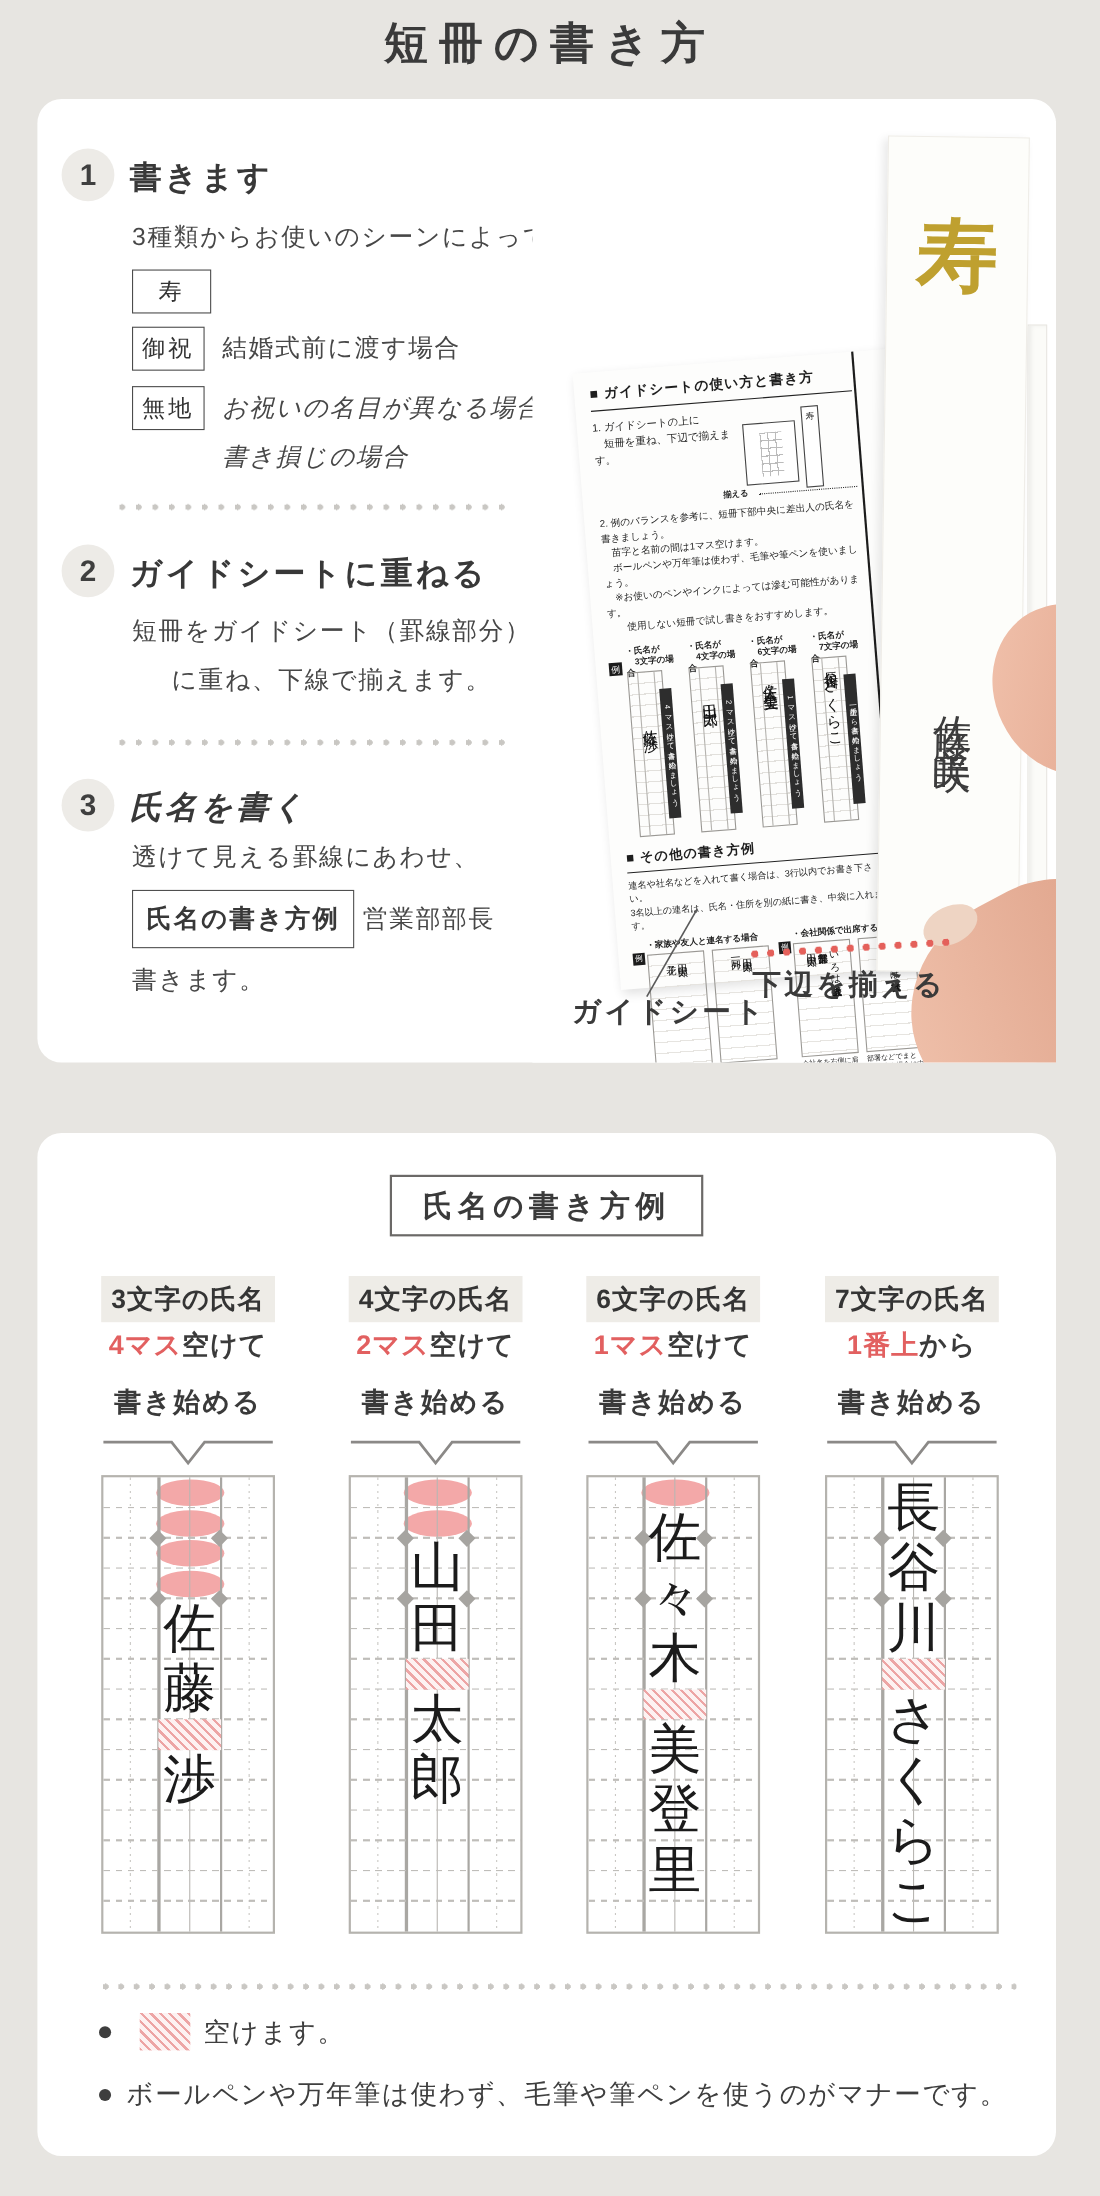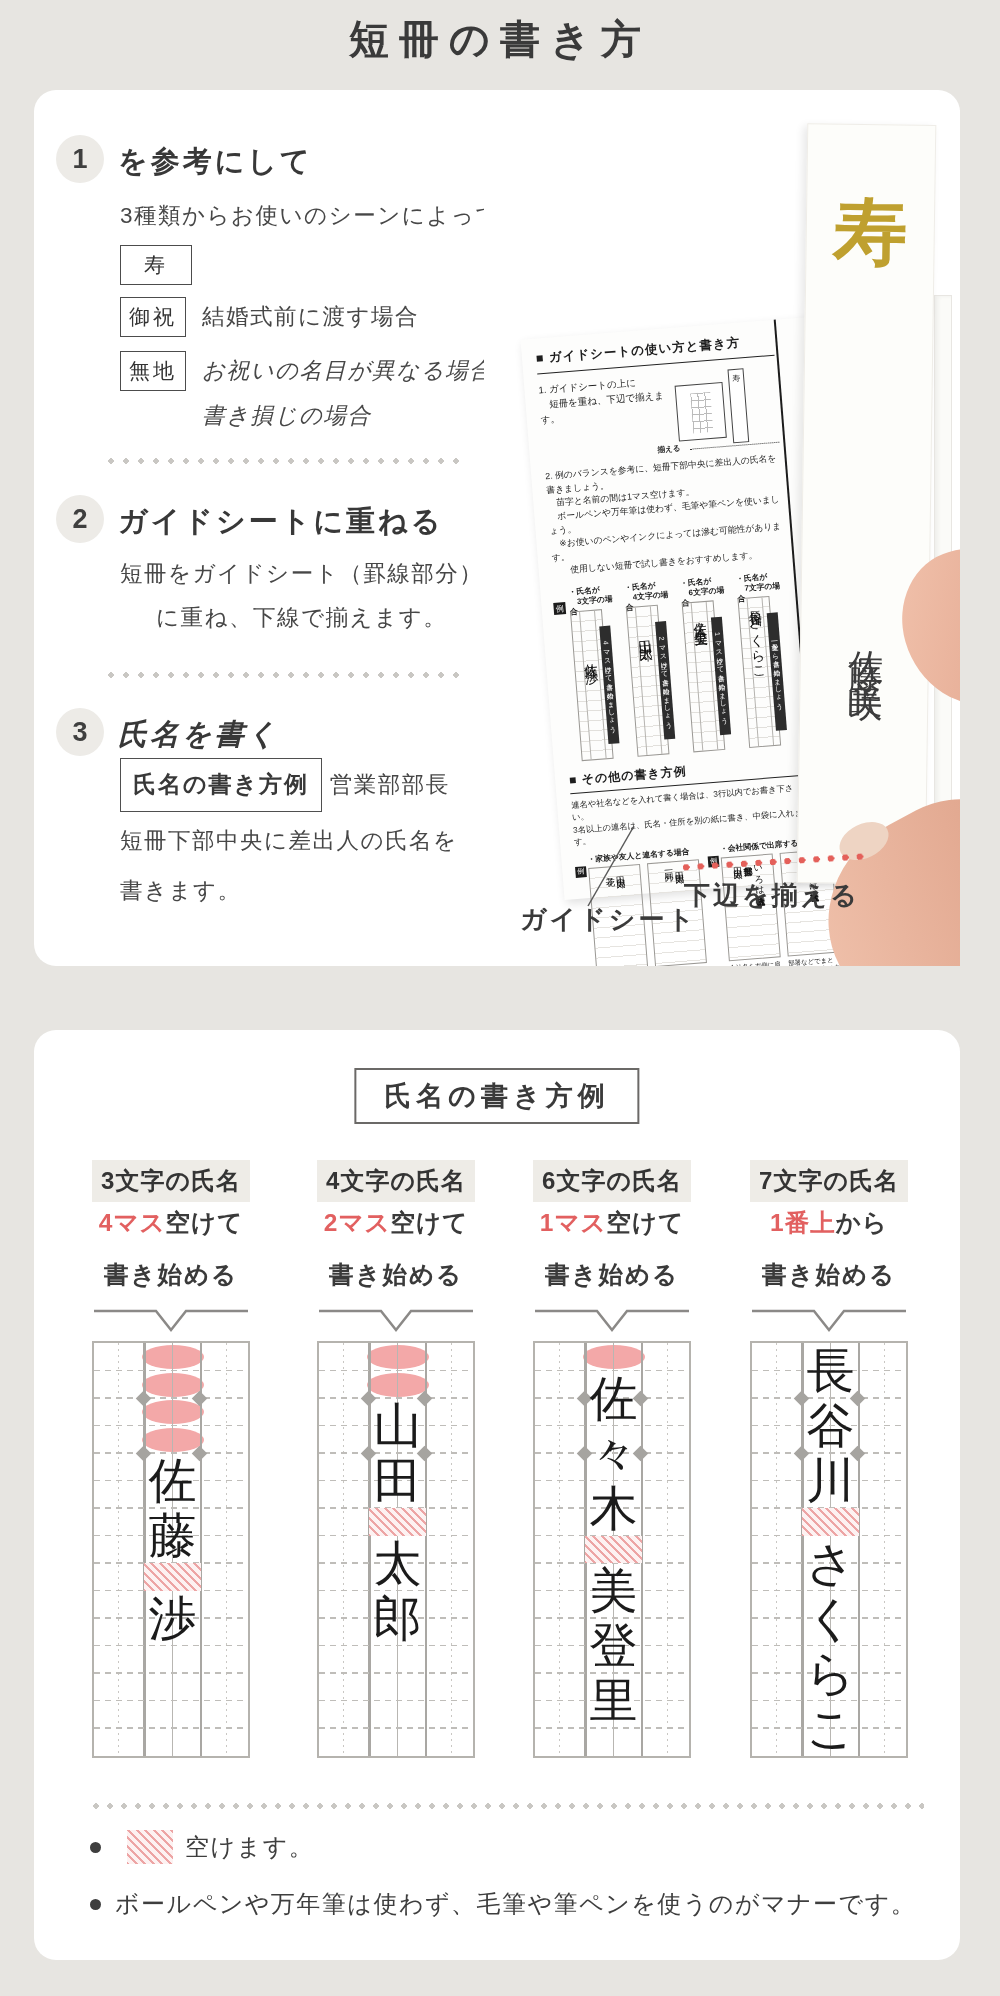--- a/index.html
+++ b/index.html
@@ -147,21 +147,21 @@
 </head>
 <body>
 
 <div class="page">
 
   <div class="page-title">短冊の書き方</div>
 
   <section class="card card1">
 
     <div class="step-circle" style="left:22px; top:45px;">1</div>
-    <div class="step-title" style="left:84px; top:52px;">を参考にして</div>
+    <div class="step-title" style="left:84px; top:52px;">書きます</div>
     <div class="step-body" style="left:86px; top:104px;">3種類からお使いのシーンによって短冊を選びます。</div>
 
     <div class="type-list">
       <div class="type-row">
         <div class="tag-box wide">寿</div>
       </div>
       <div class="type-row">
         <div class="tag-box">御祝</div>
         <div class="type-desc">結婚式前に渡す場合</div>
       </div>
@@ -179,25 +179,25 @@
     <div class="step-circle" style="left:22px; top:405px;">2</div>
     <div class="step-title" style="left:84px; top:412px;">ガイドシートに重ねる</div>
     <div class="step-body" style="left:86px; top:462px;text-align:center;">短冊をガイドシート（罫線部分）
 に重ね、下線で揃えます。</div>
 
     <div class="dots-h" style="left:72px; top:582px; width:358px;"></div>
 
     <div class="step-circle" style="left:22px; top:618px;">3</div>
     <div class="step-title" style="left:84px; top:625px;font-style:italic;">氏名を書く</div>
     <div class="s3-lines">
+      <div>透けて見える罫線にあわせ、</div>
       <div>
         <span class="s3-box">氏名の書き方例</span>
         <span>営業部部長</span>
       </div>
-      <div>短冊下部中央に差出人の氏名を</div>
       <div>書きます。</div>
     </div>
 
     <div class="photo">
 
       <div class="strip2"></div>
 
       <div class="gsheet">
         <div class="gs-line"></div>
         <div class="gs-content">

